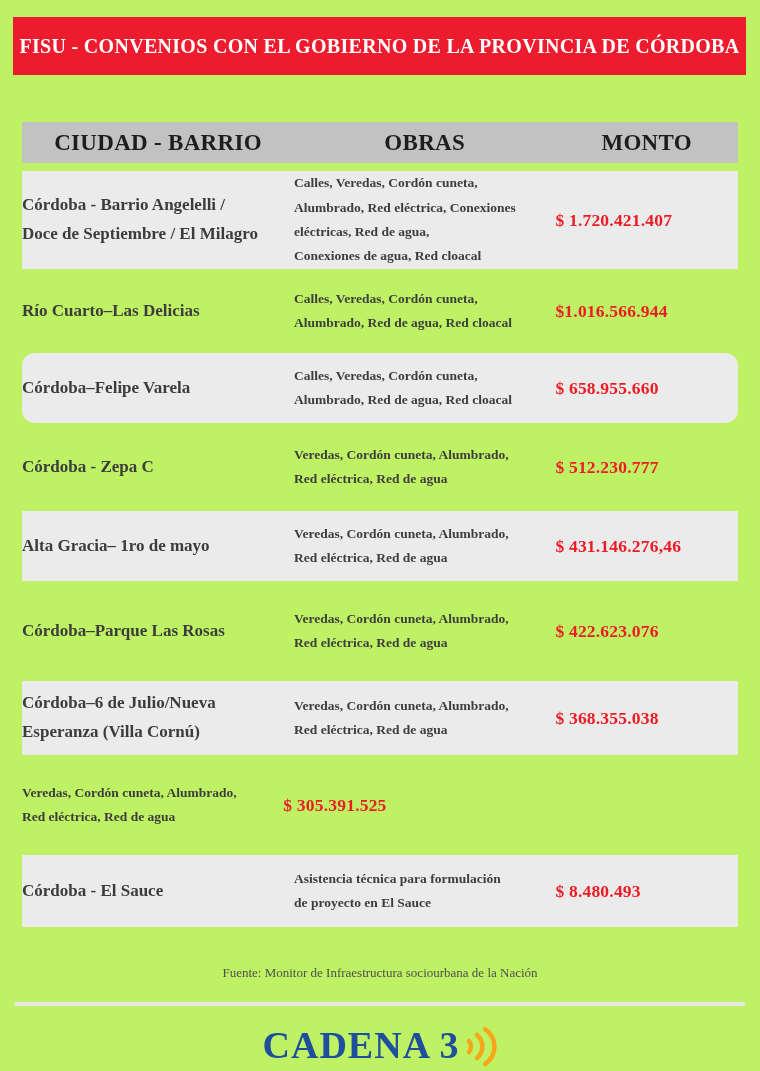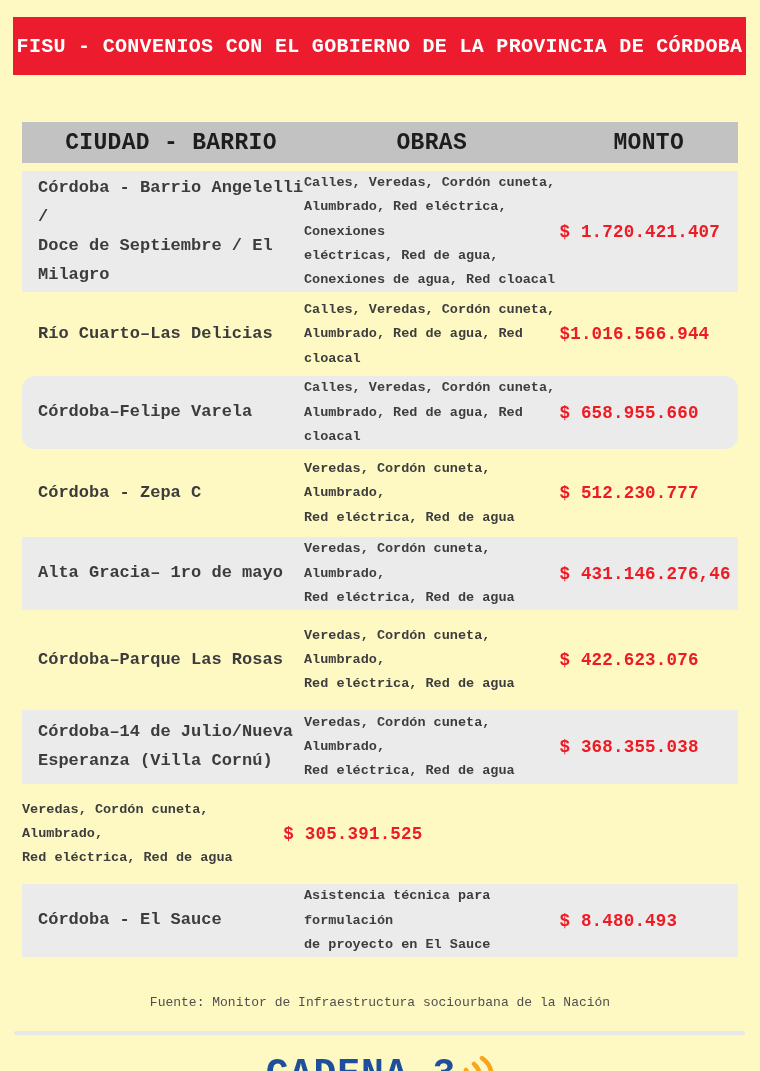--- a/index.html
+++ b/index.html
@@ -1,20 +1,20 @@
 <!DOCTYPE html>
 <html><head>
 <meta charset="utf-8">
 <style>
   html,body{margin:0;padding:0;background:#ffffff;}
   .page{
     position:relative;
     width:760px;height:1071px;
-    background:#fef9c3;
-    font-family:Liberation Mono, monospace;
+    background:#bef264;
+    font-family:Liberation Serif, serif;
     overflow:hidden;
   }
   
   .banner{
     margin:17px 14px 0 13px;
     height:58px;
     background:#ec1b2d;
     display:flex;align-items:center;justify-content:center;
   }
   .banner span{
@@ -32,21 +32,21 @@
     display:flex;align-items:center;
     margin-bottom:8px;
   }
   .th{
     font-size:23px;
     font-weight:800;
     color:#1d1d1d;
     text-align:center;
     letter-spacing:.3px;
   }
-  .col-ciudad{width:38%;padding-left:16px;}
+  .col-ciudad{width:38%;}
   .col-obras{width:36.5%;}
   .col-monto{width:25.5%;}
   .row{display:flex;align-items:center;}
   .row:nth-child(odd){background:#ebebeb;}
   .row:nth-child(1){min-height:98px;}
   .row:nth-child(2){min-height:84px;}
   .row:nth-child(3){min-height:70px;border-radius:13px;}
   .row:nth-child(4){min-height:88px;}
   .row:nth-child(5){min-height:70px;}
   .row:nth-child(6){min-height:100px;}
@@ -151,21 +151,21 @@
 Red eléctrica, Red de agua</div>
           <div class="cell col-monto">$ 431.146.276,46</div>
         </div>
         <div class="row">
           <div class="cell col-ciudad">Córdoba–Parque Las Rosas</div>
           <div class="cell col-obras">Veredas, Cordón cuneta, Alumbrado,
 Red eléctrica, Red de agua</div>
           <div class="cell col-monto">$ 422.623.076</div>
         </div>
         <div class="row">
-          <div class="cell col-ciudad">Córdoba–14 de Julio/Nueva
+          <div class="cell col-ciudad">Córdoba–6 de Julio/Nueva
 Esperanza (Villa Cornú)</div>
           <div class="cell col-obras">Veredas, Cordón cuneta, Alumbrado,
 Red eléctrica, Red de agua</div>
           <div class="cell col-monto">$ 368.355.038</div>
         </div>
         <div class="row">
           <div class="cell col-obras">Veredas, Cordón cuneta, Alumbrado,
 Red eléctrica, Red de agua</div>
           <div class="cell col-monto">$ 305.391.525</div>
         </div>

